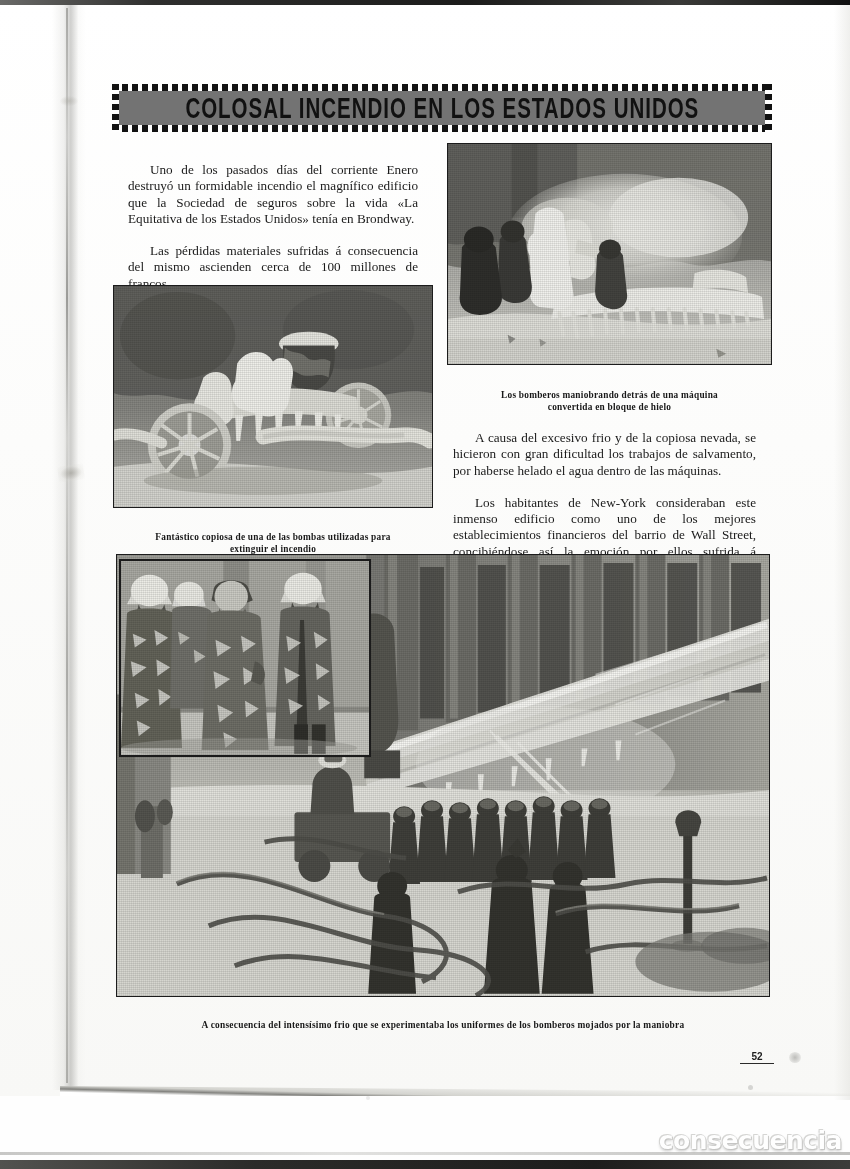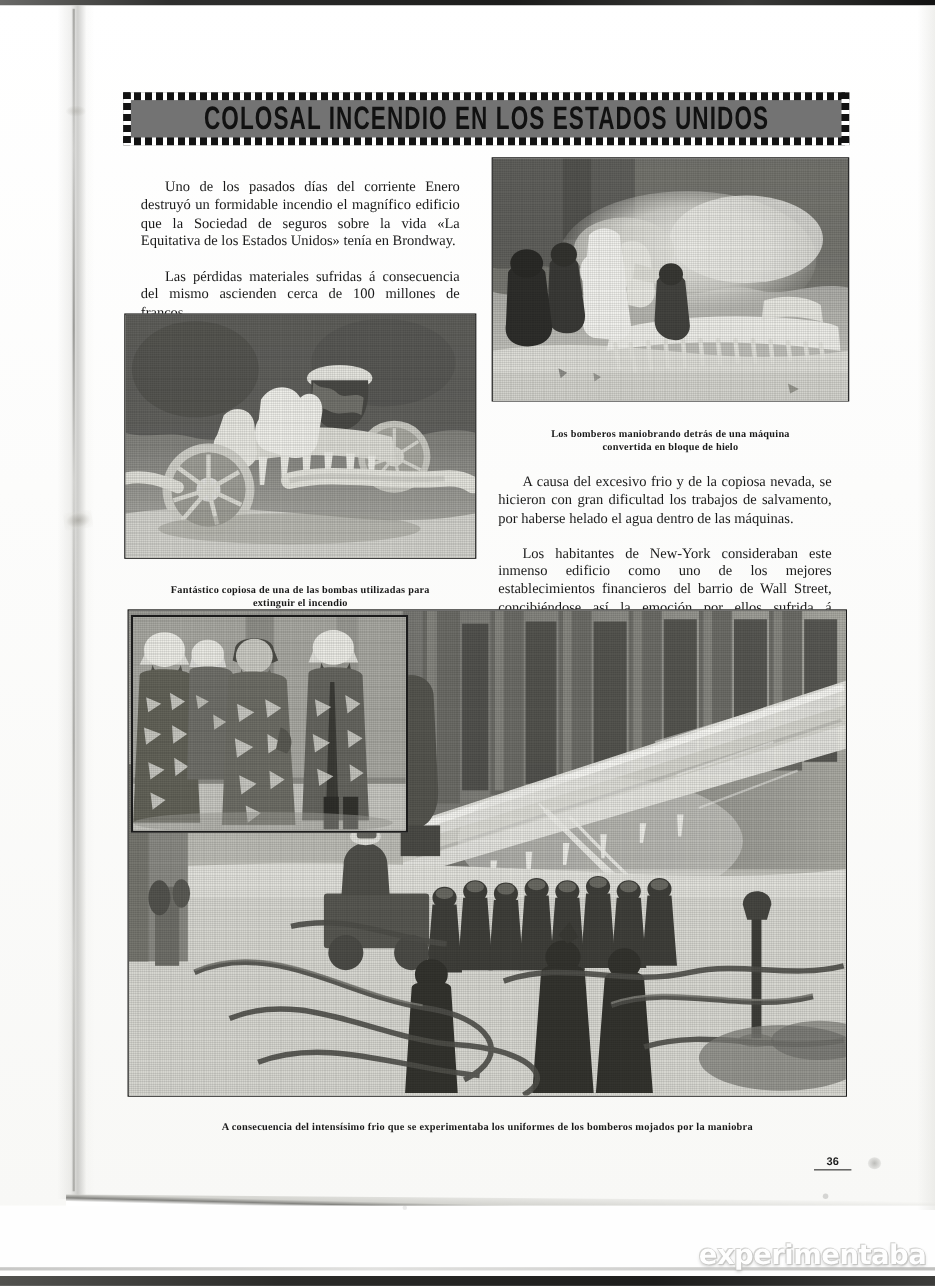--- a/index.html
+++ b/index.html
@@ -701,19 +701,19 @@
 
       <ellipse cx="120" cy="190" rx="120" ry="10" fill="#9d9d97" opacity="0.5"></ellipse>
     </svg>
     <div class="grain"></div>
   </div>
 
   <div id="cap-bottom" class="caption">
     <div>A consecuencia del intensísimo frio que se experimentaba los uniformes de los bomberos mojados por la maniobra</div>
   </div>
 
-  <div id="folio">36</div>
+  <div id="folio">52</div>
   <div id="folio-smudge"></div>
 
 </div>
 
 <div id="bottom-dark-strip"></div>
-<div id="watermark">experimentaba</div>
+<div id="watermark">consecuencia</div>
 
 </body></html>

